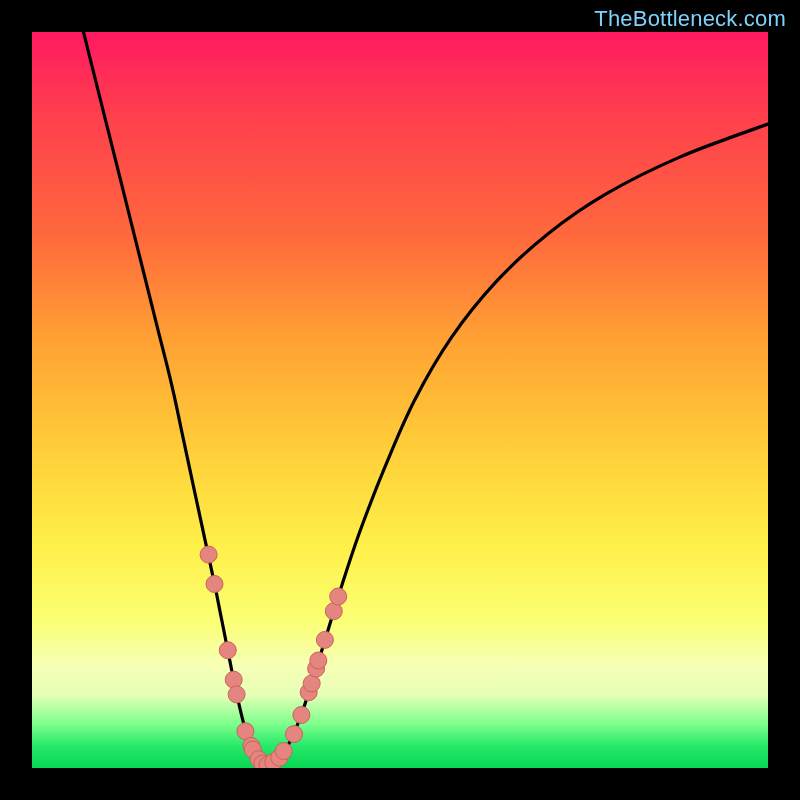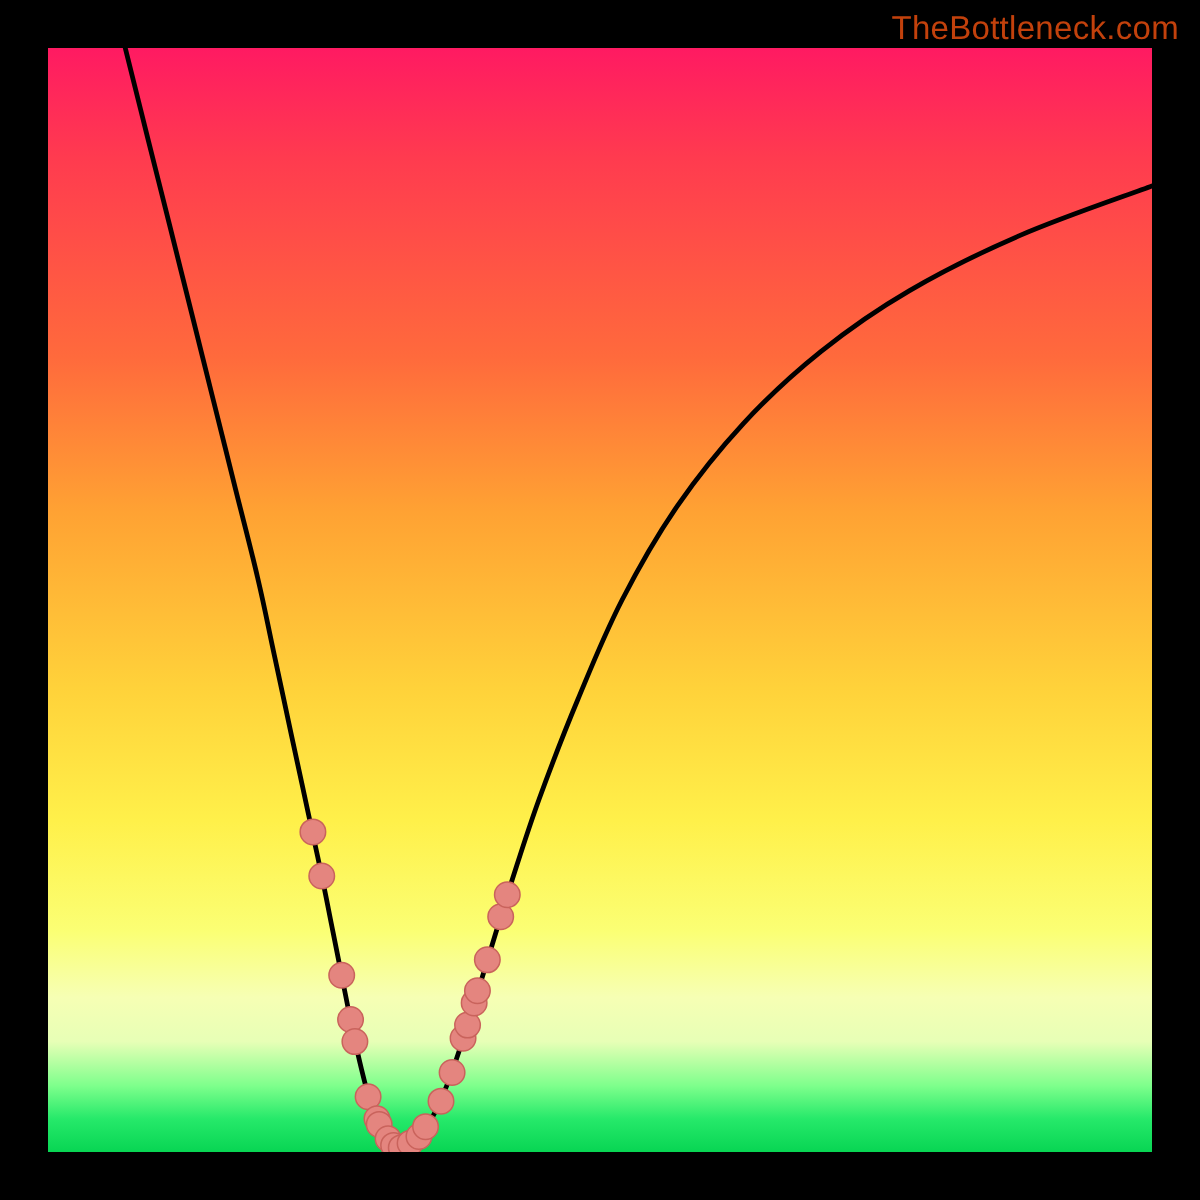--- a/index.html
+++ b/index.html
@@ -45,21 +45,21 @@
     );
   }
   .curves {
     position: absolute;
     inset: 0;
   }
   .watermark {
     position: absolute;
     top: 6px;
     right: 14px;
-    color: #c2410c;
+    color: #7dd3fc;
     font-size: 22px;
     letter-spacing: 0.2px;
     user-select: none;
   }
 </style>
 </head>
 <body>
 
 <div class="frame">
   <div class="plot-area">

